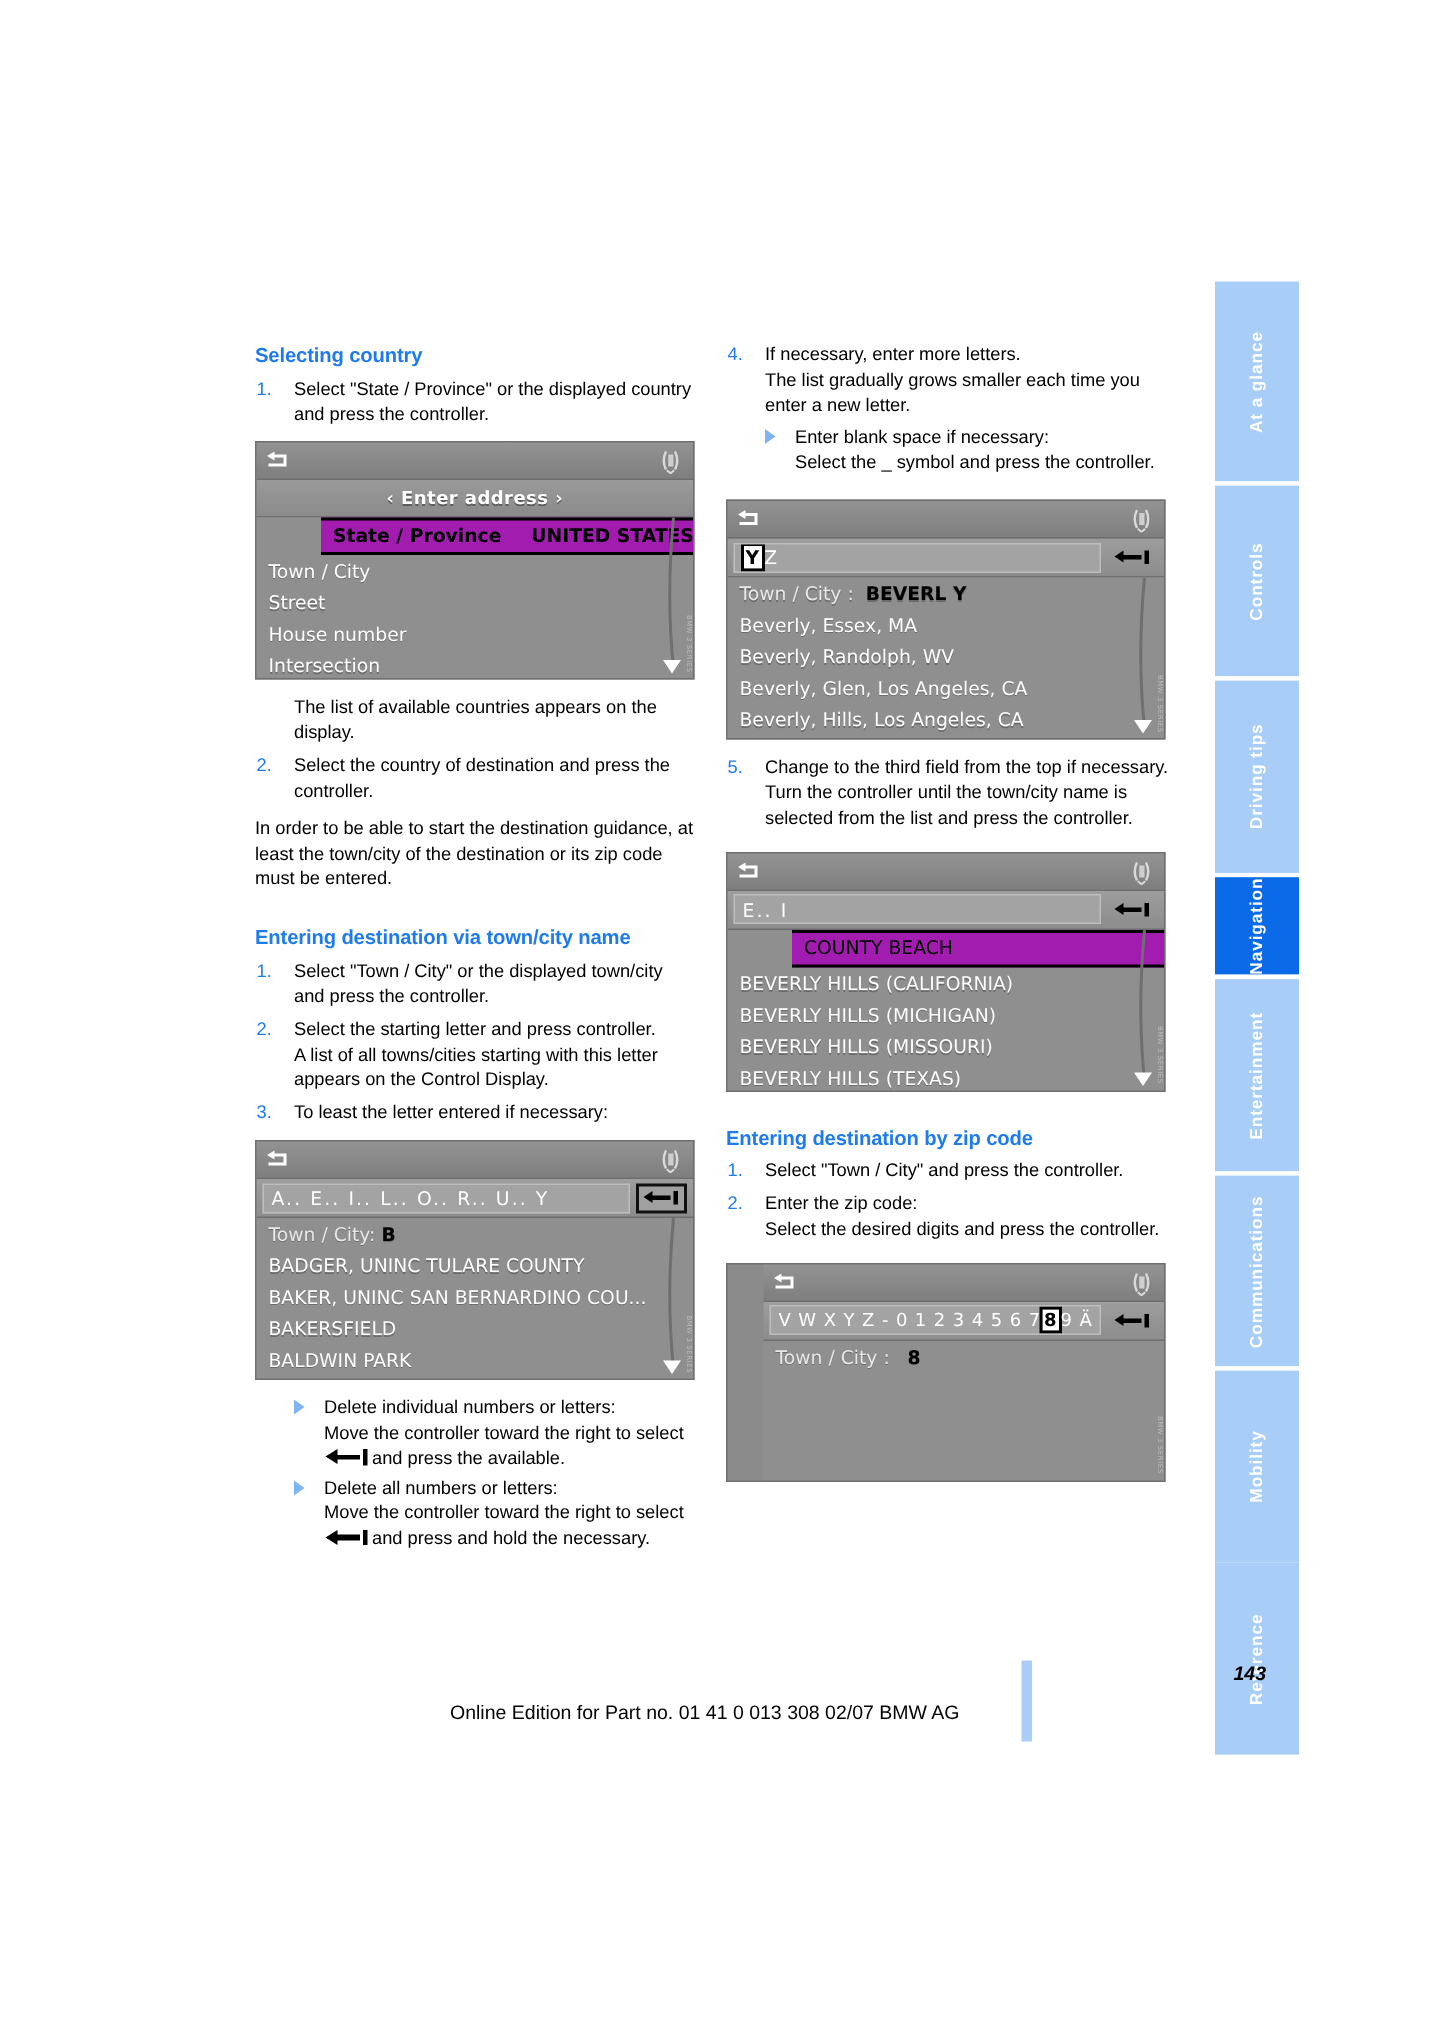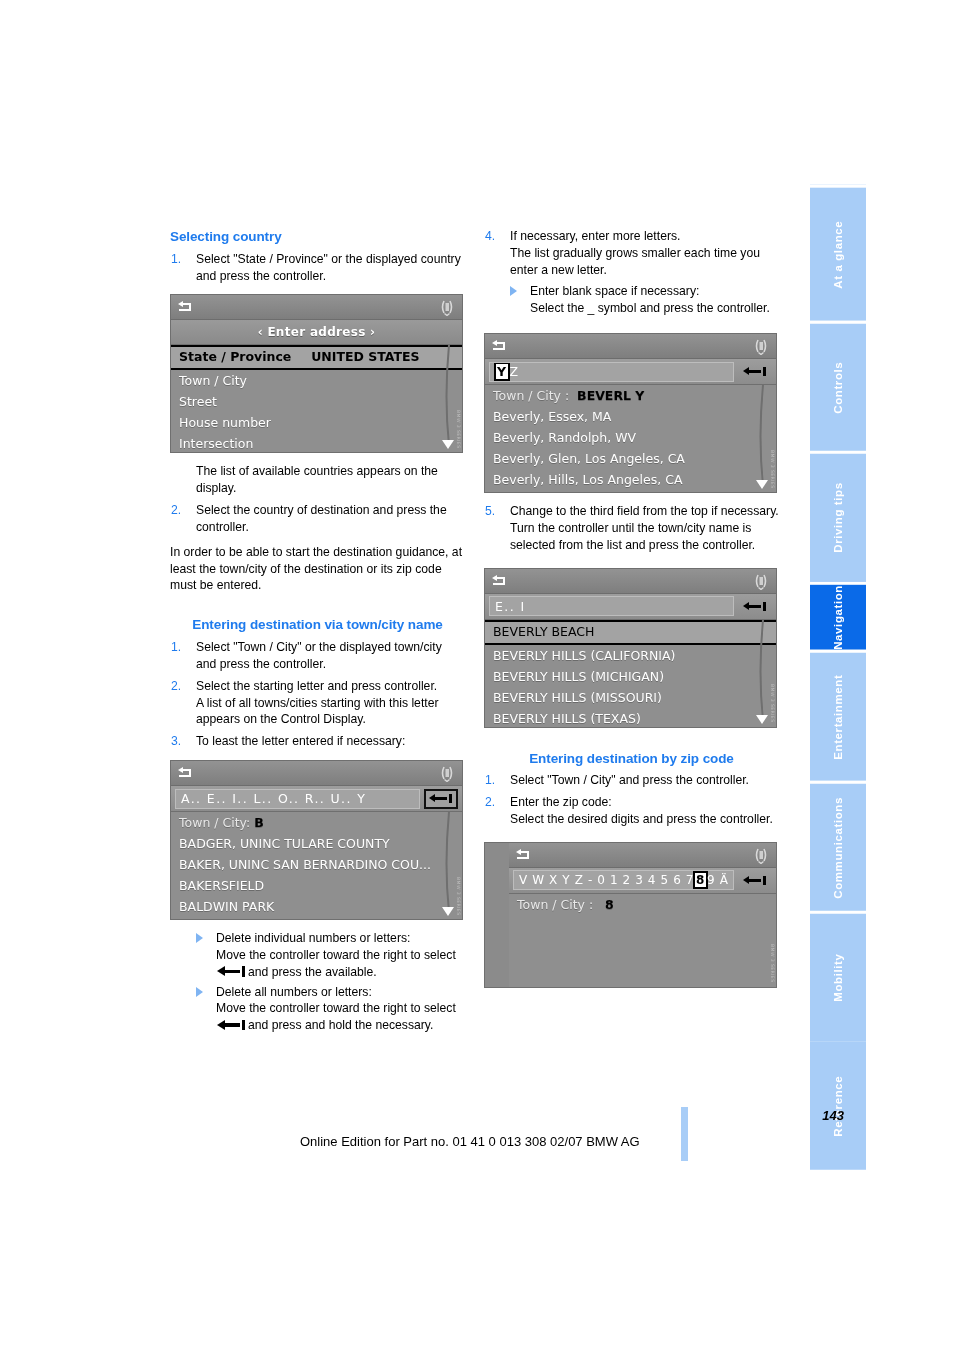--- a/index.html
+++ b/index.html
@@ -63,21 +63,21 @@
   .col-right { left: 484px; }
 
   h2.section {
     color: #1f7bed;
     font-size: 13.5px;
     font-weight: bold;
     margin: 0 0 5px 0;
     line-height: 1.32;
     letter-spacing: -0.1px;
   }
-  h2.section.spaced { margin-top: 22px; text-align: center; }
+  h2.section.spaced { margin-top: 22px; }
 
   ol.steps {
     list-style: none;
     margin: 0;
     padding: 0;
   }
   ol.steps > li {
     position: relative;
     padding-left: 26px;
     font-size: 12.2px;
@@ -272,28 +272,29 @@
     height: 21px;
     line-height: 21px;
     padding: 0 8px;
     color: #ffffff;
     font-size: 12.5px;
     white-space: nowrap;
     overflow: hidden;
     text-shadow: 0 1px 0 rgba(0,0,0,.25);
   }
   .nav-list .item.selected {
-    background: #a3a3a3;
+    background: #a21caf;
     color: #000000;
     border-top: 2px solid #000;
     border-bottom: 2px solid #000;
     font-weight: normal;
     text-shadow: none;
     height: 21px;
     line-height: 19px;
+    margin-left: 43px;
   }
   .nav-list .item .label-dark { color: #000; font-weight: bold; }
   .nav-list .item .value-dark { color: #000; font-weight: bold; }
   .nav-list .item .lead { color: #e8e8e8; }
 
   
   .scrollcurve {
     position: absolute;
     right: 8px; top: 0;
     width: 12px; height: 100%;
@@ -557,21 +558,21 @@
         <div class="keys">E..  I</div>
         <div class="enterbtn plain">
           <span class="enter-glyph">
               <span class="head"></span>
               <span class="shaft"></span>
               <span class="bar"></span>
             </span>
         </div>
       </div>
       <div class="nav-list" style="height:107px;">
-        <div class="item selected">BEVERLY BEACH</div>
+        <div class="item selected">COUNTY BEACH</div>
         <div class="item">BEVERLY HILLS (CALIFORNIA)</div>
         <div class="item">BEVERLY HILLS (MICHIGAN)</div>
         <div class="item">BEVERLY HILLS (MISSOURI)</div>
         <div class="item">BEVERLY HILLS (TEXAS)</div>
         <svg class="scrollcurve" viewBox="0 0 12 107" preserveAspectRatio="none">
           <path d="M7 0 Q2 53 7 100" stroke="#6f6f6f" stroke-width="2" fill="none"></path>
         </svg>
         <div class="downarrow"></div>
         <div class="watermark">BMW 3 SERIES</div>
       </div>

